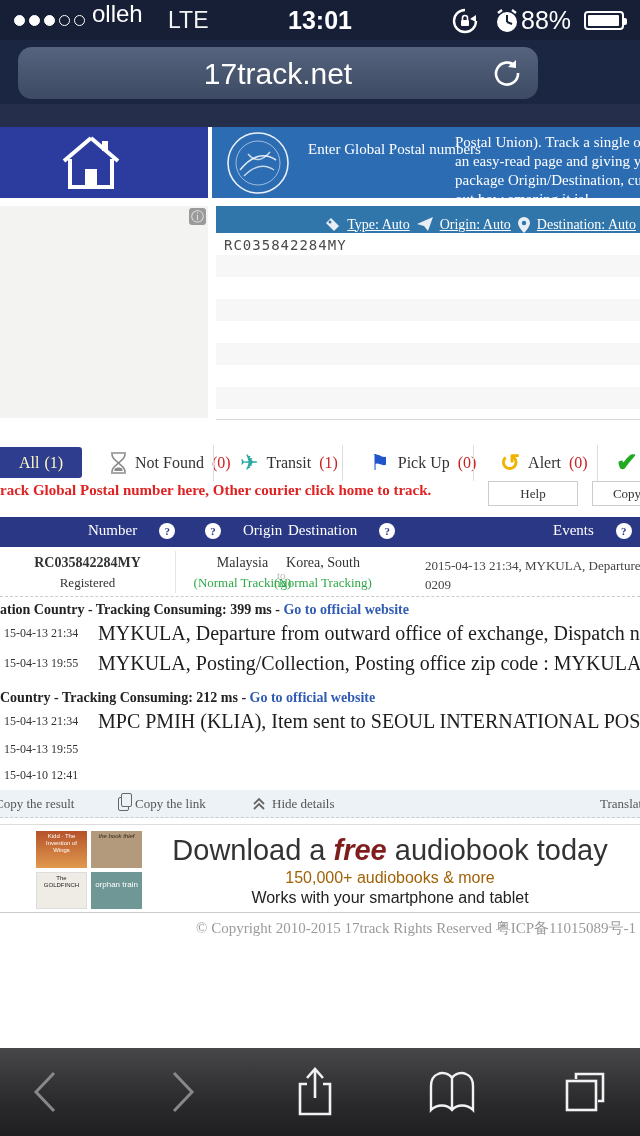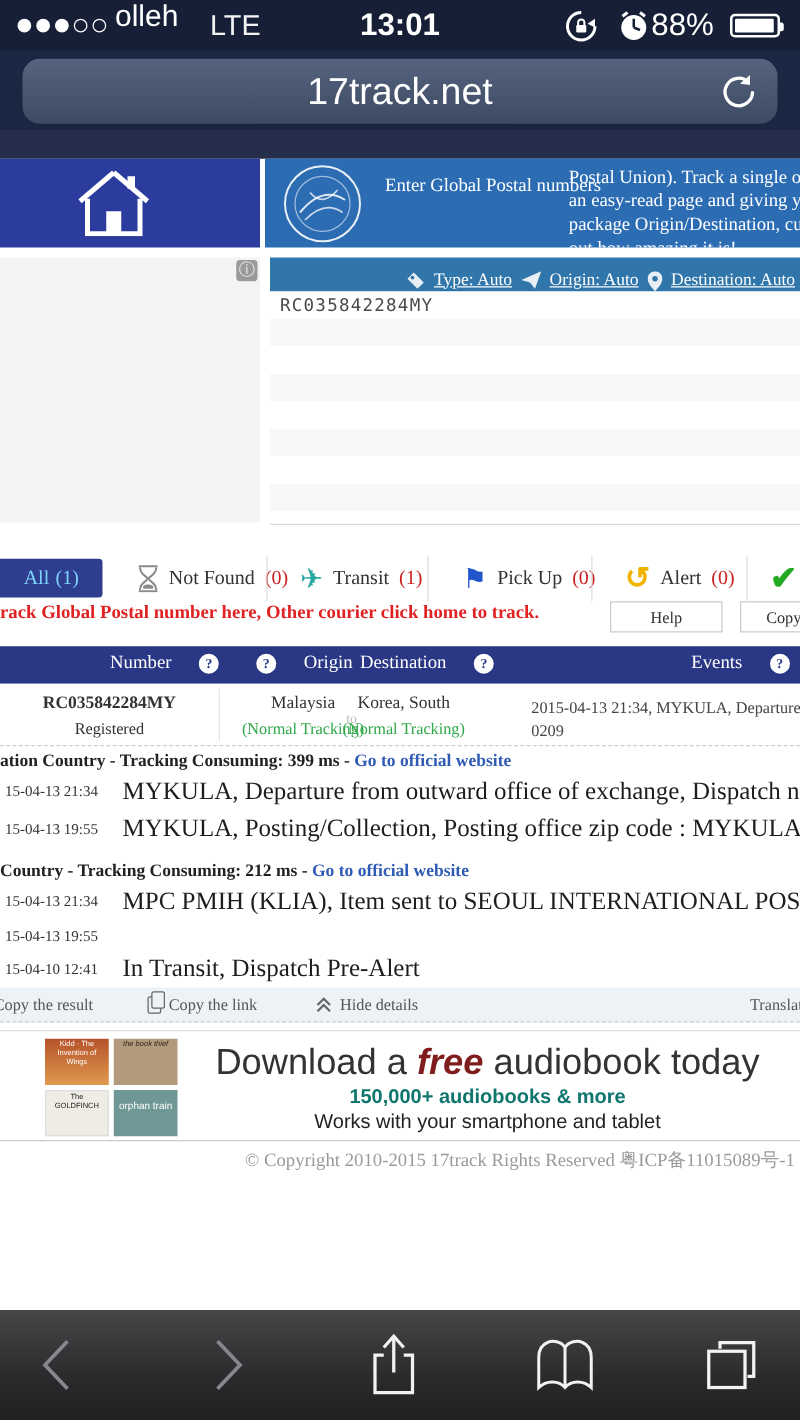--- a/index.html
+++ b/index.html
@@ -15,21 +15,21 @@
   .carrier { position:absolute; left:92px; top:0; font-size:24px; }
   .net { position:absolute; left:168px; top:7px; font-size:23px; opacity:.95; }
   .clock-txt { position:absolute; left:0; width:640px; text-align:center; top:6px; font-size:25px; font-weight:600; }
   .batt-pct { position:absolute; left:521px; top:6px; font-size:25px; }
   .batt { position:absolute; left:584px; top:11px; width:40px; height:19px; border:2px solid #fff; border-radius:4px; }
   .batt i { position:absolute; left:2px; top:2px; bottom:2px; width:86%; background:#fff; border-radius:1px; display:block; }
   .batt u { position:absolute; right:-5px; top:5px; width:3px; height:7px; background:#fff; border-radius:0 2px 2px 0; display:block; }
   .sb-ic { position:absolute; top:8px; }
 
   .url-area { position:absolute; left:0; top:40px; width:640px; height:64px; background:#1b2742; }
-  .url-pill { position:absolute; left:18px; top:7px; width:604px; height:52px; border-radius:14px;
+  .url-pill { position:absolute; left:18px; top:7px; width:520px; height:52px; border-radius:14px;
               background:linear-gradient(180deg,#55637e,#3d4a63); color:#fff; }
   .url-txt { position:absolute; left:0; width:100%; text-align:center; top:10px; font-size:30px; }
   .reload { position:absolute; right:16px; top:11px; }
   .dark-strip { position:absolute; left:0; top:104px; width:640px; height:23px; background:#252e4b; }
 
   
   .site { font-family:"Liberation Serif", serif; }
 
   .banner-left { position:absolute; left:0; top:127px; width:208px; height:71px; background:#2b3c9e; }
   .banner-right { position:absolute; left:212px; top:127px; width:428px; height:71px; background:#2b6cb3; overflow:hidden; color:#fff; }
@@ -42,21 +42,21 @@
              color:#e8e8e8; font-size:13px; line-height:17px; text-align:center; font-family:"DejaVu Sans",sans-serif; }
 
   .track-bar { position:absolute; left:216px; top:206px; width:424px; height:37px; background:#3076ab; color:#fff;
                display:flex; align-items:center; justify-content:flex-end; gap:7px; padding-right:4px; font-size:14px; }
   .track-bar a { color:#fff; text-decoration:underline; }
   .track-input { position:absolute; left:216px; top:233px; width:424px; height:187px; border-bottom:1px solid #d9d9d9;
                  background:repeating-linear-gradient(180deg,#ffffff 0 22px,#f7f7f7 22px 44px);
                  font-family:"DejaVu Sans Mono",monospace; font-size:14px; color:#4a4a4a; padding:4px 8px; letter-spacing:1px; }
 
   .tabs-row { position:absolute; left:0; top:447px; width:640px; height:31px; font-size:16px; color:#333; }
-  .tab-all { position:absolute; left:0; top:0; width:82px; height:31px; background:#2e3d8e; color:#7dd3fc;
+  .tab-all { position:absolute; left:0; top:0; width:82px; height:31px; background:#2e3d8e; color:#fef9c3;
              border-radius:0 3px 3px 0; display:flex; align-items:center; justify-content:center; gap:5px; }
   .tab { position:absolute; top:0; height:31px; display:flex; align-items:center; gap:8px; }
   .tab .cnt { color:#cc2222; }
   .tab-div { position:absolute; top:-2px; width:1px; height:36px; background:#ddd; }
   .notice { position:absolute; left:0; top:482px; font-size:15px; font-weight:bold; color:#e02222; white-space:nowrap; }
   .btn-sm { position:absolute; top:481px; height:25px; background:#fff; border:1px solid #ccc; font-family:"Liberation Serif",serif;
             font-size:13px; color:#333; display:flex; align-items:center; justify-content:center; }
 
   .tbl-head { position:absolute; left:0; top:517px; width:640px; height:30px; background:#2a3784; color:#fff; font-size:15px; }
   .th-g { position:absolute; top:5px; display:flex; align-items:center; gap:22px; }
@@ -85,21 +85,21 @@
 
   .ad-banner { position:absolute; left:0; top:824px; width:640px; height:89px; background:#fff; border-top:1px solid #ddd; border-bottom:1px solid #ccc; font-family:"Liberation Sans",sans-serif; }
   .books { position:absolute; left:36px; top:6px; width:104px; height:76px; display:grid; grid-template-columns:51px 51px; grid-template-rows:37px 37px; gap:4px; }
   .book { overflow:hidden; font-size:6px; line-height:7px; padding:2px; text-align:center; }
   .bk1 { background:linear-gradient(180deg,#b5522a,#e09a4e); color:#fff; }
   .bk2 { background:#b39a7d; color:#2e2416; font-style:italic; }
   .bk3 { background:#efece6; color:#222; border:1px solid #ddd; }
   .bk4 { background:#6f9795; color:#fff; font-size:8px; line-height:9px; padding-top:8px; }
   .ad-head { position:absolute; left:150px; top:9px; width:480px; text-align:center; font-size:29px; color:#333; }
   .ad-head em { color:#7f1d1d; font-weight:bold; }
-  .ad-l2 { position:absolute; left:150px; top:44px; width:480px; text-align:center; font-size:16px; font-weight:bold; color:#0f766e; }
+  .ad-l2 { position:absolute; left:150px; top:44px; width:480px; text-align:center; font-size:16px; font-weight:normal; color:#a16207; }
   .ad-l3 { position:absolute; left:150px; top:64px; width:480px; text-align:center; font-size:16px; color:#222; }
   .copyright { position:absolute; left:196px; top:919px; font-size:15px; color:#9a9a9a; white-space:nowrap; }
 
   
   .toolbar { position:absolute; left:0; top:1048px; width:640px; height:88px;
              background:linear-gradient(180deg,#47474a 0%,#2b2b2d 60%,#1f1f21 100%); }
   .tb-ic { position:absolute; top:0; height:88px; display:flex; align-items:center; justify-content:center; }
 </style>
 </head>
 <body>
@@ -297,21 +297,20 @@
     </div>
     <div class="ev-row" style="top:710px;height:28px">
       <span class="ev-date">15-04-13 21:34</span>
       <span class="ev-text">MPC PMIH (KLIA), Item sent to SEOUL INTERNATIONAL POST OFFICE</span>
     </div>
     <div class="ev-row" style="top:738px;height:28px">
       <span class="ev-date">15-04-13 19:55</span>
     </div>
     <div class="ev-row" style="top:764px;height:28px;border-bottom:1px dashed #ccc;padding-bottom:20px">
       <span class="ev-date">15-04-10 12:41</span>
-      <span class="ev-text">In Transit, Dispatch Pre-Alert</span>
     </div>
 
     <div class="detail-foot">
       <div class="df-item" style="left:-5px">
         <span>Copy the result</span>
       </div>
       <div class="df-item" style="left:118px">
         <span class="copy-ic"></span>
         <span>Copy the link</span>
       </div>

